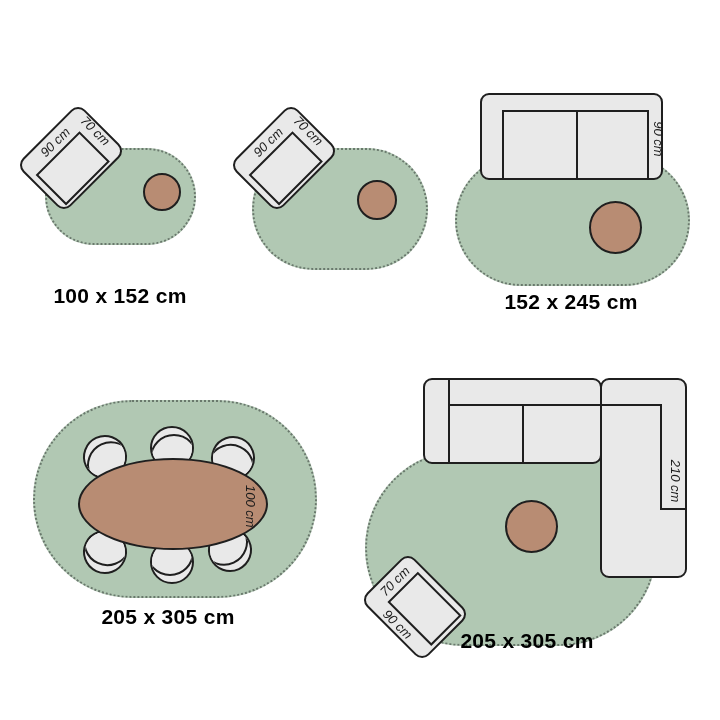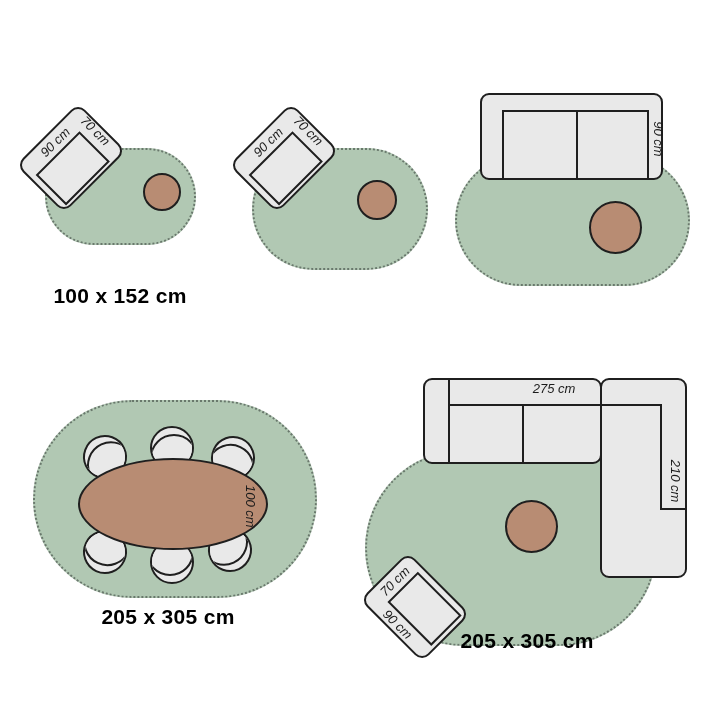--- a/index.html
+++ b/index.html
@@ -101,20 +101,21 @@
   </div>
 
   <div class="scene">
     <div class="rug" style="left:455px;top:155px;width:235px;height:131px;border-radius:66px;"></div>
     <div class="sofa">
       <span class="dim lbl-d rot90">90 cm</span>
       <div class="seat"></div>
       <div class="divider"></div>
     </div>
     <div class="pouf" style="left:589px;top:201px;width:53px;height:53px;"></div>
+    <div class="size-label" style="left:471px;top:290px;">152 x 245 cm</div>
   </div>
 
   <div class="scene">
     <div class="rug" style="left:33px;top:400px;width:284px;height:198px;border-radius:99px;"></div>
     <div class="chair-round" style="left:83px;top:435px;transform:rotate(-25deg);"></div>
     <div class="chair-round" style="left:150px;top:426px;"></div>
     <div class="chair-round" style="left:211px;top:436px;transform:rotate(25deg);"></div>
     <div class="chair-round" style="left:83px;top:530px;transform:rotate(205deg);"></div>
     <div class="chair-round" style="left:150px;top:540px;transform:rotate(180deg);"></div>
     <div class="chair-round" style="left:208px;top:528px;transform:rotate(155deg);"></div>
@@ -128,21 +129,20 @@
     <div class="rug" style="left:365px;top:450px;width:292px;height:196px;border-radius:98px;"></div>
     <div class="pouf" style="left:505px;top:500px;width:53px;height:53px;"></div>
     <div class="sectional">
       <div class="body part-h"></div>
       <div class="body part-v"></div>
       <div class="line arm-line"></div>
       <div class="line back-line"></div>
       <div class="line cush-line"></div>
       <div class="line band-vline"></div>
       <div class="line band-hline"></div>
-      <span class="dim lbl-w">275 cm</span>
       <span class="dim lbl-d rot90">210 cm</span>
     </div>
     <div class="chair-sq type-b" style="left:371px;top:573px;">
       <span class="dim lbl-d rotm90">70 cm</span>
       <span class="dim lbl-w">90 cm</span>
       <div class="seat"></div>
     </div>
     <div class="size-label" style="left:427px;top:629px;">205 x 305 cm</div>
   </div>
 

